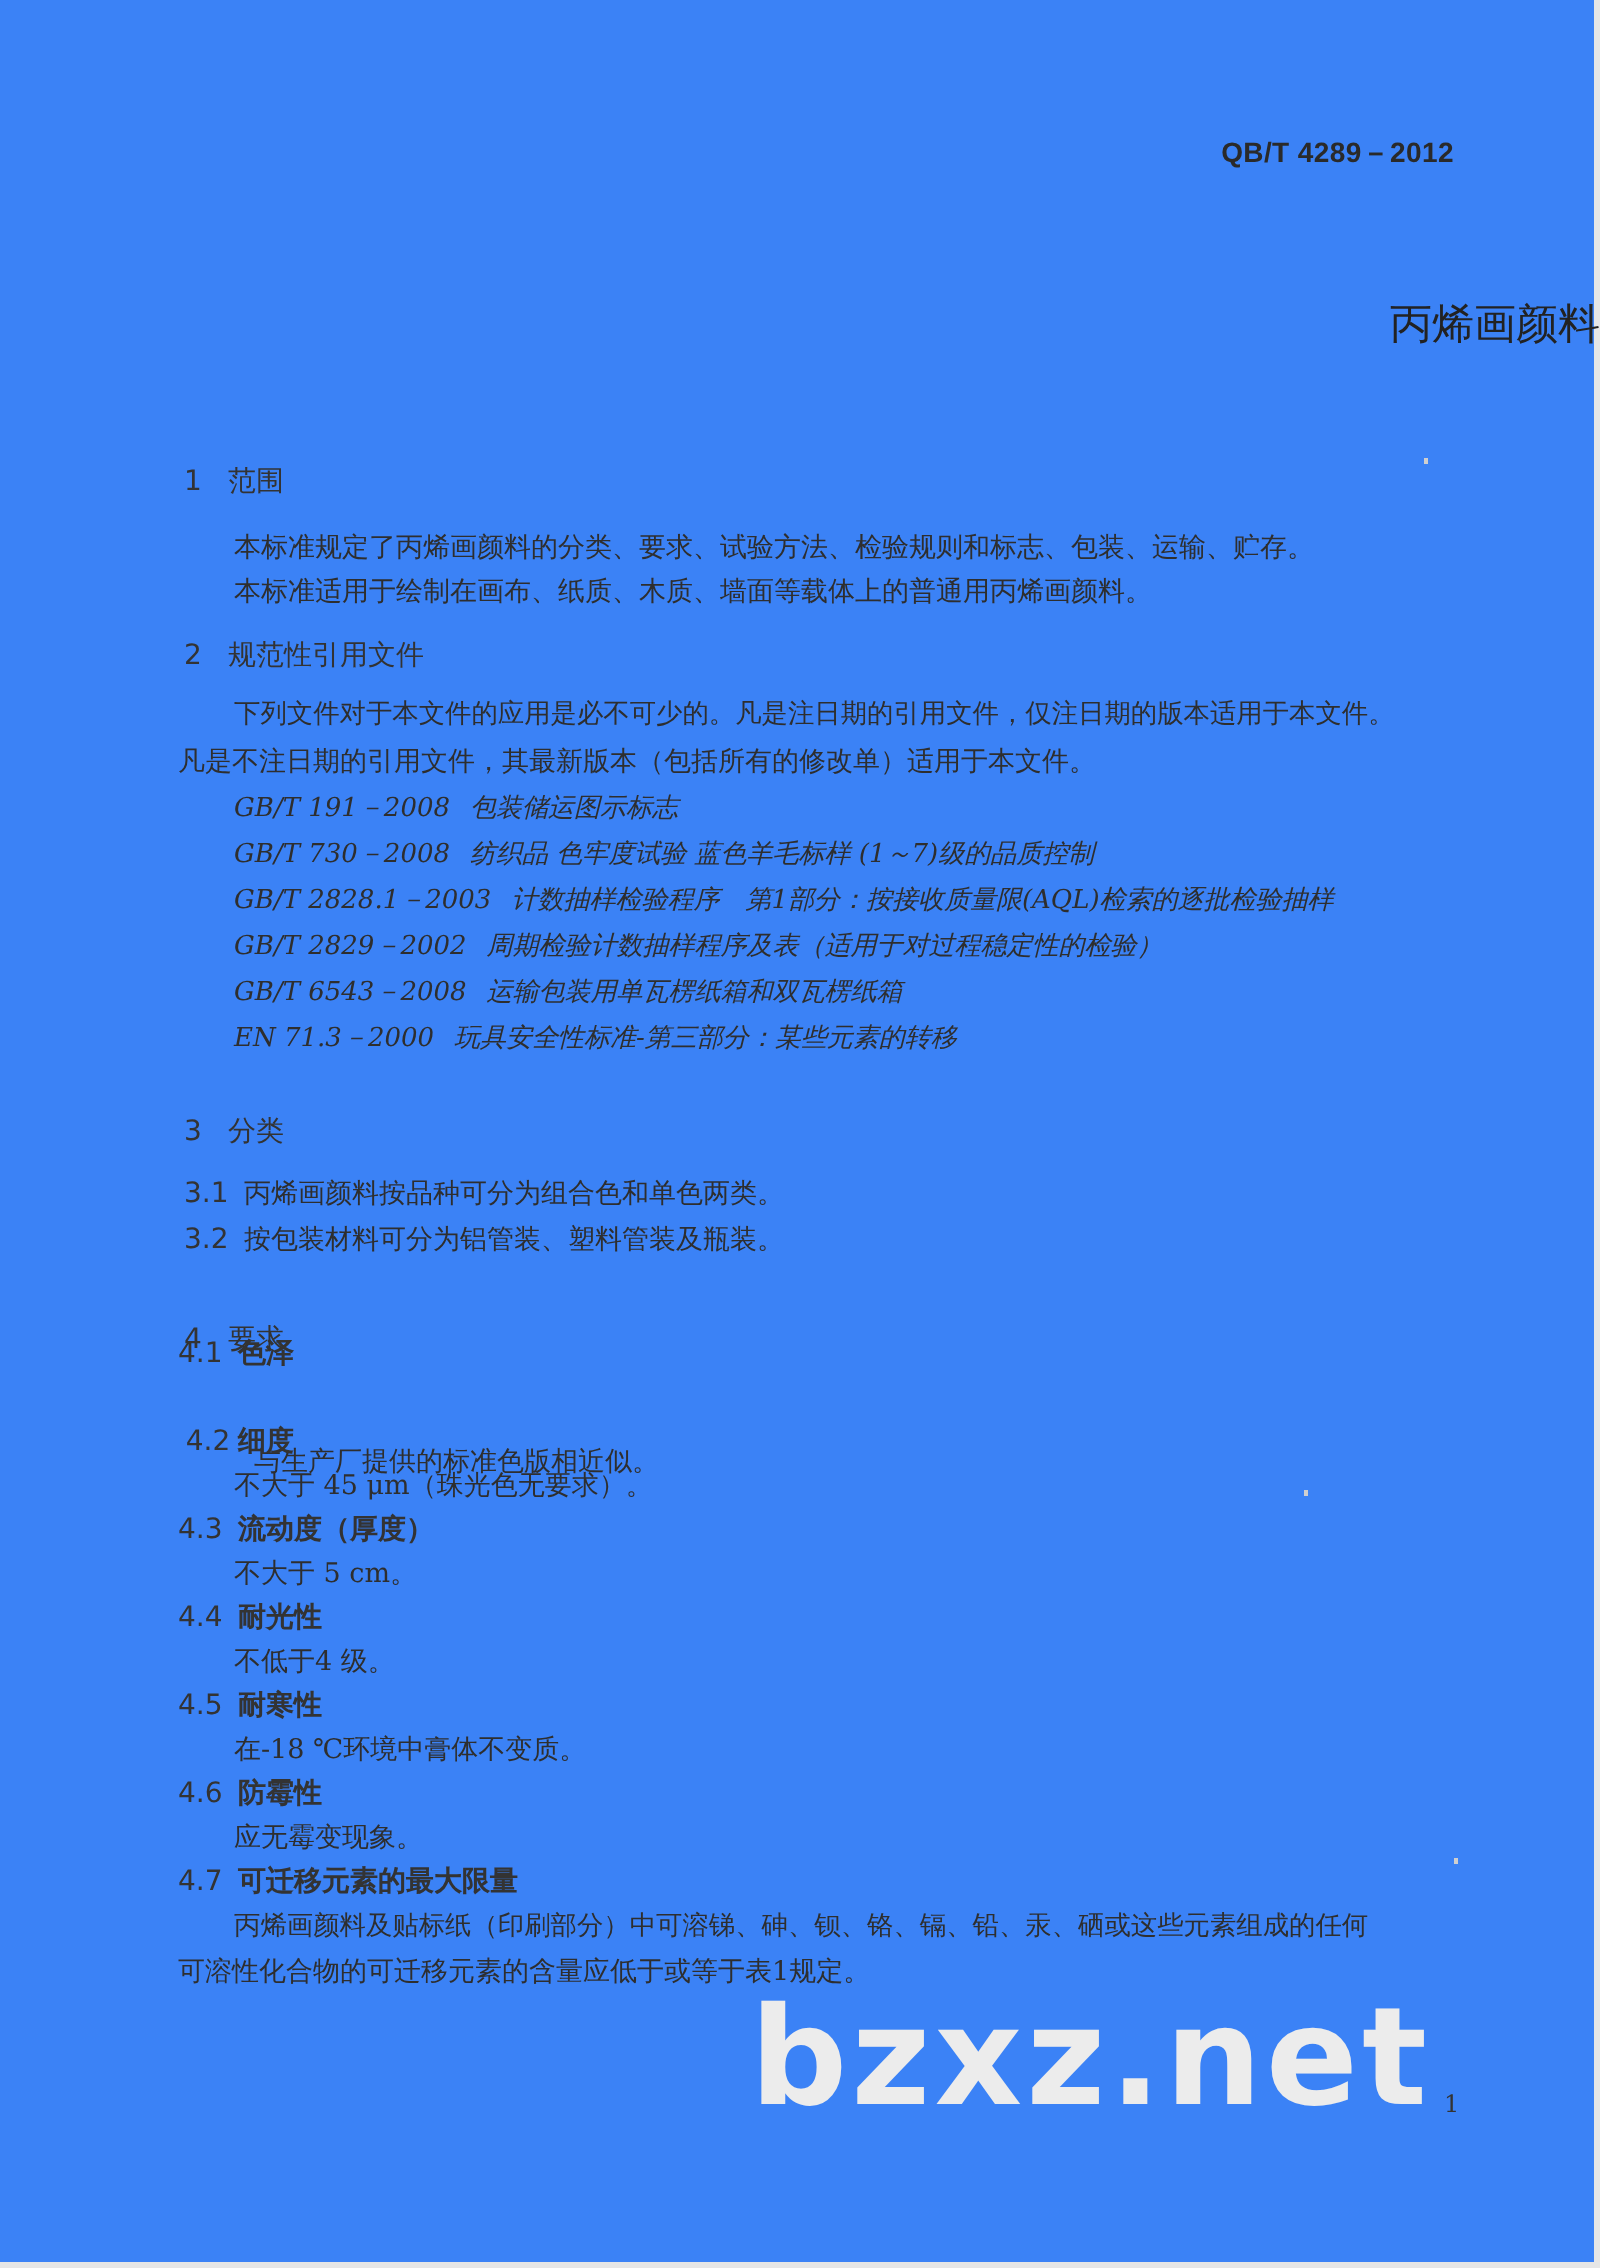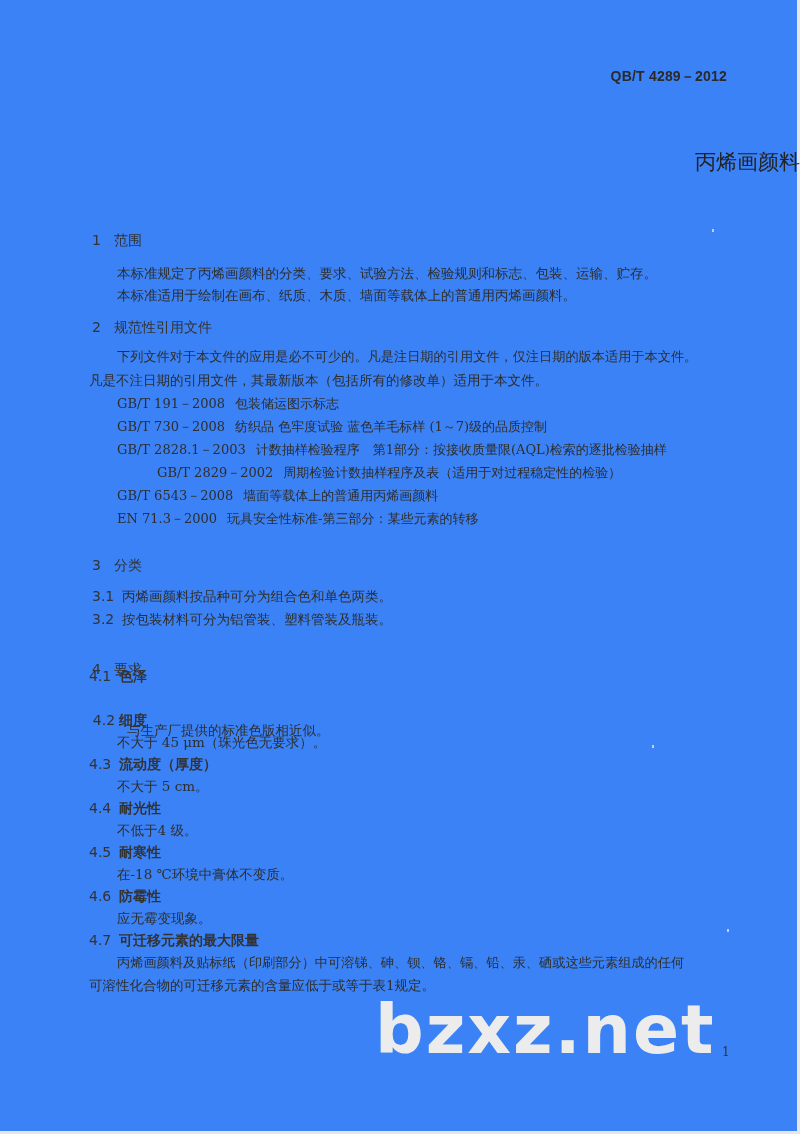--- a/index.html
+++ b/index.html
@@ -20,21 +20,21 @@
     font-size: 21px; font-family: "DejaVu Sans", sans-serif; color: #222;
   }
   .abs { position: absolute; white-space: nowrap; }
   .h1 { font-family: "DejaVu Sans", sans-serif; font-size: 14px; color: #333; }
   .h1 .no { display: inline-block; width: 22px; }
   .h2 { font-family: "DejaVu Sans", sans-serif; font-size: 14px; color: #333; }
   .h2 .no { display: inline-block; width: 30px; }
   .h2b { font-family: "DejaVu Sans", sans-serif; font-size: 14px; color: #333; font-weight: bold; }
   .h2b .no { display: inline-block; width: 30px; font-weight: normal; }
   .p { font-size: 13.5px; color: #2e2e2e; }
-  .ref { font-size: 13px; color: #2e2e2e; }
+  .ref { font-size: 13px; color: #2e2e2e; font-style: italic; }
   .ref .code { display: inline-block; margin-right: 10px; }
   .watermark {
     position: absolute; left: 375px; top: 990px; font-family: "DejaVu Sans", sans-serif;
     font-weight: bold; font-size: 68px; color: #ececec; letter-spacing: 2px;
   }
   .page-num { position: absolute; left: 722px; top: 1045px; font-size: 12px; color: #333; }
   .speck { position: absolute; width: 2px; height: 3px; background: #cfcfcf; }
 </style>
 </head>
 <body>
@@ -62,25 +62,25 @@
 
   <div class="abs ref" style="left:117px; top:395px;">
     <span class="code">GB/T 191－2008</span><span>包装储运图示标志</span>
   </div>
   <div class="abs ref" style="left:117px; top:418px;">
     <span class="code">GB/T 730－2008</span><span>纺织品 色牢度试验 蓝色羊毛标样 (1～7)级的品质控制</span>
   </div>
   <div class="abs ref" style="left:117px; top:441px;">
     <span class="code">GB/T 2828.1－2003</span><span>计数抽样检验程序　第1部分：按接收质量限(AQL)检索的逐批检验抽样</span>
   </div>
-  <div class="abs ref" style="left:117px; top:464px;margin-left:40px;">
+  <div class="abs ref" style="left:117px; top:464px;">
     <span class="code">GB/T 2829－2002</span><span>周期检验计数抽样程序及表（适用于对过程稳定性的检验）</span>
   </div>
   <div class="abs ref" style="left:117px; top:487px;">
-    <span class="code">GB/T 6543－2008</span><span>墙面等载体上的普通用丙烯画颜料</span>
+    <span class="code">GB/T 6543－2008</span><span>运输包装用单瓦楞纸箱和双瓦楞纸箱</span>
   </div>
   <div class="abs ref" style="left:117px; top:510px;">
     <span class="code">EN 71.3－2000</span><span>玩具安全性标准-第三部分：某些元素的转移</span>
   </div>
 
   <div class="abs h1" style="left:92px; top:557px;">
     <span class="no">3</span><span>分类</span>
   </div>
   <div class="abs h2" style="left:92px; top:588px;">
     <span class="no">3.1</span><span class="p">丙烯画颜料按品种可分为组合色和单色两类。</span>

